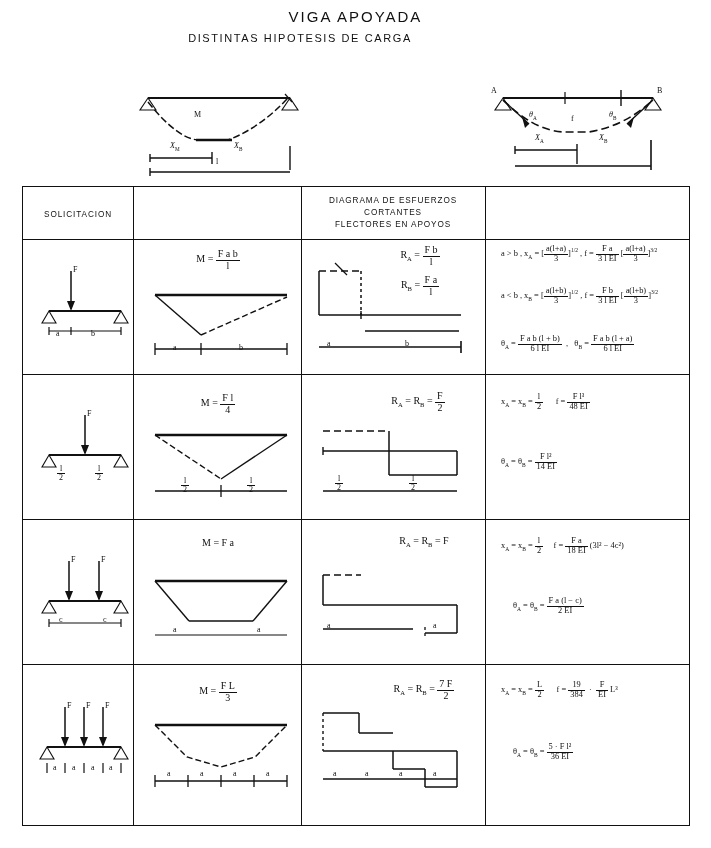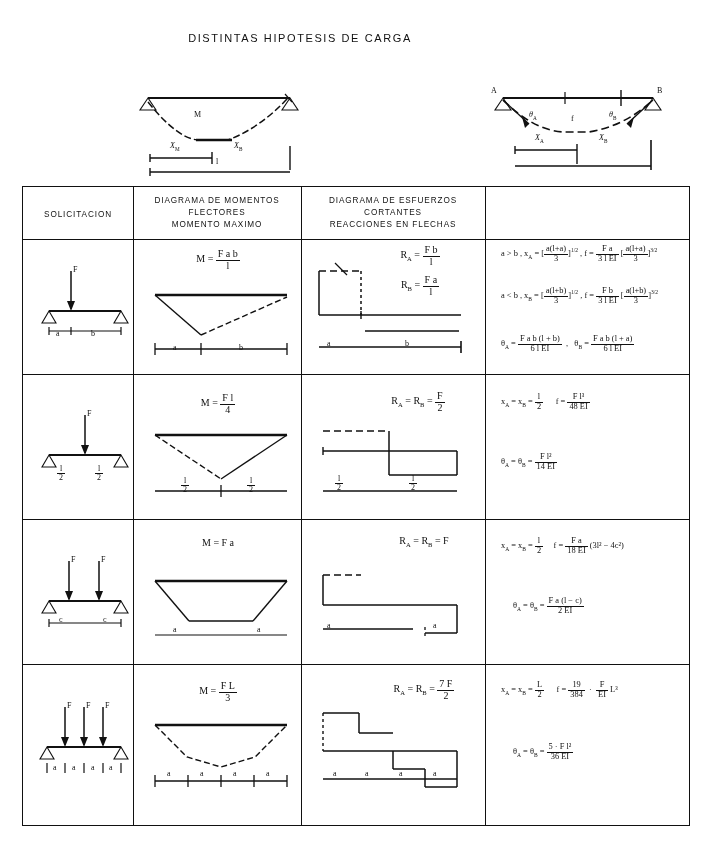--- a/index.html
+++ b/index.html
@@ -66,20 +66,21 @@
   .dim{position:absolute;font-size:8px;font-family:"Liberation Serif",serif;}
 
   svg{display:block;overflow:visible;}
   .stk{stroke:#111;fill:none;}
 </style>
 </head>
 <body>
 
 <div class="sheet">
 
+  <div class="title">VIGA APOYADA</div>
   <div class="subtitle">DISTINTAS HIPOTESIS DE CARGA</div>
 
   <div style="position:absolute;left:130px;top:86px;">
     <svg width="175" height="90" viewBox="0 0 175 90">
       <line class="stk" x1="18" y1="12" x2="160" y2="12" stroke-width="2.2"></line>
       <polygon class="stk" points="18,12 10,24 26,24" stroke-width="1.1" fill="#fff"></polygon>
       <polygon class="stk" points="160,12 152,24 168,24" stroke-width="1.1" fill="#fff"></polygon>
       <path class="stk" d="M18,16 Q50,56 72,54 L98,54 Q130,42 158,12" stroke-width="1.5" stroke-dasharray="7 3"></path>
       <line class="stk" x1="66" y1="54" x2="102" y2="54" stroke-width="2.6"></line>
       <line class="stk" x1="155" y1="8" x2="162" y2="16" stroke-width="1.2"></line>
@@ -143,30 +144,25 @@
 
     <div class="hline" style="top:52px;"></div>
     <div class="hline" style="top:187px;"></div>
     <div class="hline" style="top:332px;"></div>
     <div class="hline" style="top:477px;"></div>
 
     <div class="colhead" style="left:0;top:22px;width:110px;text-align:center;">
       <div>SOLICITACION</div>
     </div>
 
-    <div class="colhead" style="left:110px;top:8px;width:168px;">
-      <div>DIAGRAMA DE MOMENTOS</div>
-      <div>FLECTORES</div>
-      <div>MOMENTO MAXIMO</div>
-    </div>
 
     <div class="colhead" style="left:278px;top:8px;width:184px;">
       <div>DIAGRAMA DE ESFUERZOS</div>
       <div>CORTANTES</div>
-      <div>REACCIONES EN FLECHAS</div>
+      <div>FLECTORES EN APOYOS</div>
     </div>
 
 
     <div>
 
       <div class="cell" style="left:18px;top:62px;">
         <svg width="86" height="90" viewBox="0 0 86 90">
           <line class="stk" x1="8" y1="62" x2="80" y2="62" stroke-width="2.2"></line>
           <polygon class="stk" points="8,62 1,74 15,74" stroke-width="1.1" fill="#fff"></polygon>
           <polygon class="stk" points="80,62 73,74 87,74" stroke-width="1.1" fill="#fff"></polygon>

